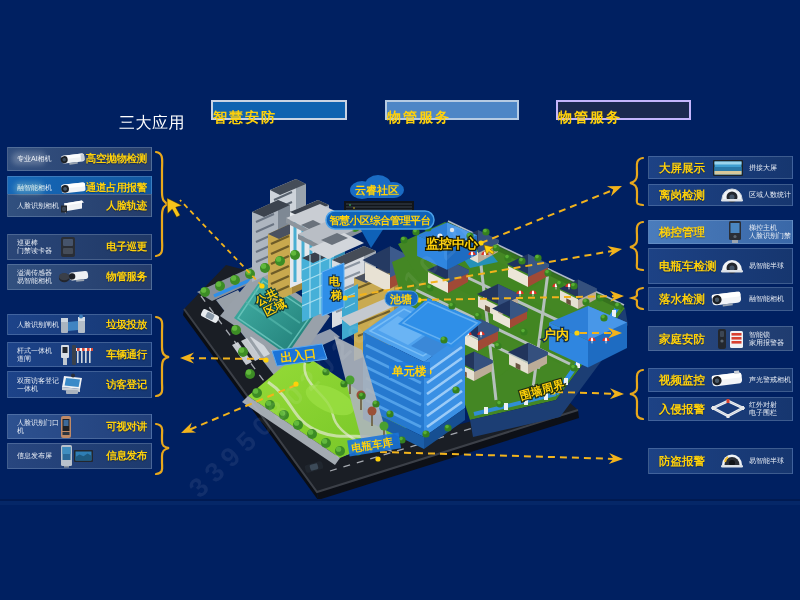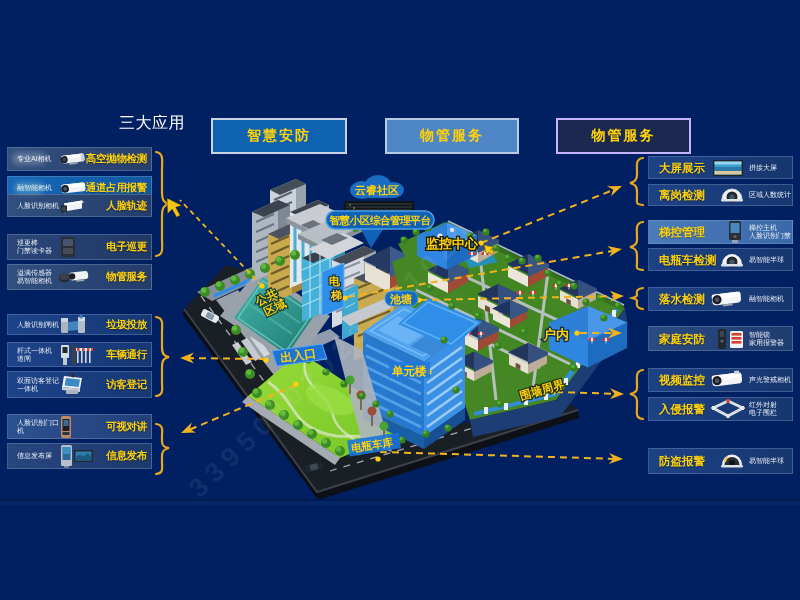--- a/index.html
+++ b/index.html
@@ -9,21 +9,21 @@
 .lrow{left:7px;width:145px;border:1px solid rgba(160,185,220,.28)}
 .rrow{left:648px;width:145px;border:1px solid rgba(160,185,220,.28)}
 .sm{color:#e8edf5;font-size:7px;line-height:8px}
 .yl{color:#ffd10a;font-weight:bold;font-size:10.5px;letter-spacing:0;white-space:nowrap;text-shadow:0 1px 1px rgba(0,0,0,.35)}
 .lrow .sm{position:absolute;left:9px;top:50%;transform:translateY(-50%)}
 .lrow .yl{position:absolute;right:4px;top:50%;transform:translateY(-50%);font-size:10.5px;letter-spacing:-.3px}
 .lrow .ic{position:absolute;left:50px;top:50%;transform:translateY(-50%);line-height:0}
 .rrow .yl{position:absolute;left:10px;top:50%;transform:translateY(-50%);font-size:11.5px}
 .rrow .ic{position:absolute;right:47px;top:50%;transform:translateY(-50%);line-height:0}
 .rrow .sm{position:absolute;left:100px;top:50%;transform:translateY(-50%)}
-.btn{position:absolute;top:118px;width:136px;height:36px;line-height:30px;text-align:center;
+.btn{position:absolute;top:100px;width:136px;height:20px;line-height:30px;
   color:#ffd10a;font-weight:bold;font-size:14px;letter-spacing:2px;box-sizing:border-box}
 #maplayer{position:absolute;left:0;top:0}
 .wm{position:absolute;color:rgba(255,255,255,.07);font-weight:bold;white-space:nowrap;pointer-events:none}
 </style>
 </head>
 <body>
 <div id="stage">
 
 <svg id="maplayer" width="800" height="600" viewBox="0 0 800 600">
 <defs>
@@ -751,21 +751,21 @@
  <span class="yl">梯控管理</span>
       <span class="ic"><svg width="20" height="24" viewBox="0 0 20 24">
           <rect x="4" y="1" width="12" height="19" rx="1.5" fill="#2a2e36"></rect>
           <rect x="5.5" y="3" width="9" height="10" fill="#4a86c0"></rect>
           <circle cx="10" cy="16.5" r="1.6" fill="#5a6470"></circle>
           <rect x="7" y="20" width="6" height="3" fill="#9aa4b0"></rect>
         </svg></span>
       <span class="sm">梯控主机<br>人脸识别门禁</span>
     </div>
 
-<div class="row rrow" style="top:248px;height:23px;background:linear-gradient(90deg,#1d4285,#16366f)">
+<div class="row rrow" style="top:248px;height:36px;background:linear-gradient(90deg,#1d4285,#16366f)">
  <span class="yl">电瓶车检测</span>
       <span class="ic"><svg width="26" height="20" viewBox="0 0 26 20">
           <path d="M3,14 a10,10 0 0 1 20,0 z" fill="#f0f3f6"></path>
           <circle cx="13" cy="12" r="5.5" fill="#23272e"></circle>
           <circle cx="13" cy="12" r="2.6" fill="#45566a"></circle>
           <rect x="2" y="14" width="22" height="2.4" rx="1.2" fill="#dde2e8"></rect>
         </svg></span>
       <span class="sm">易智能半球</span>
     </div>
 

